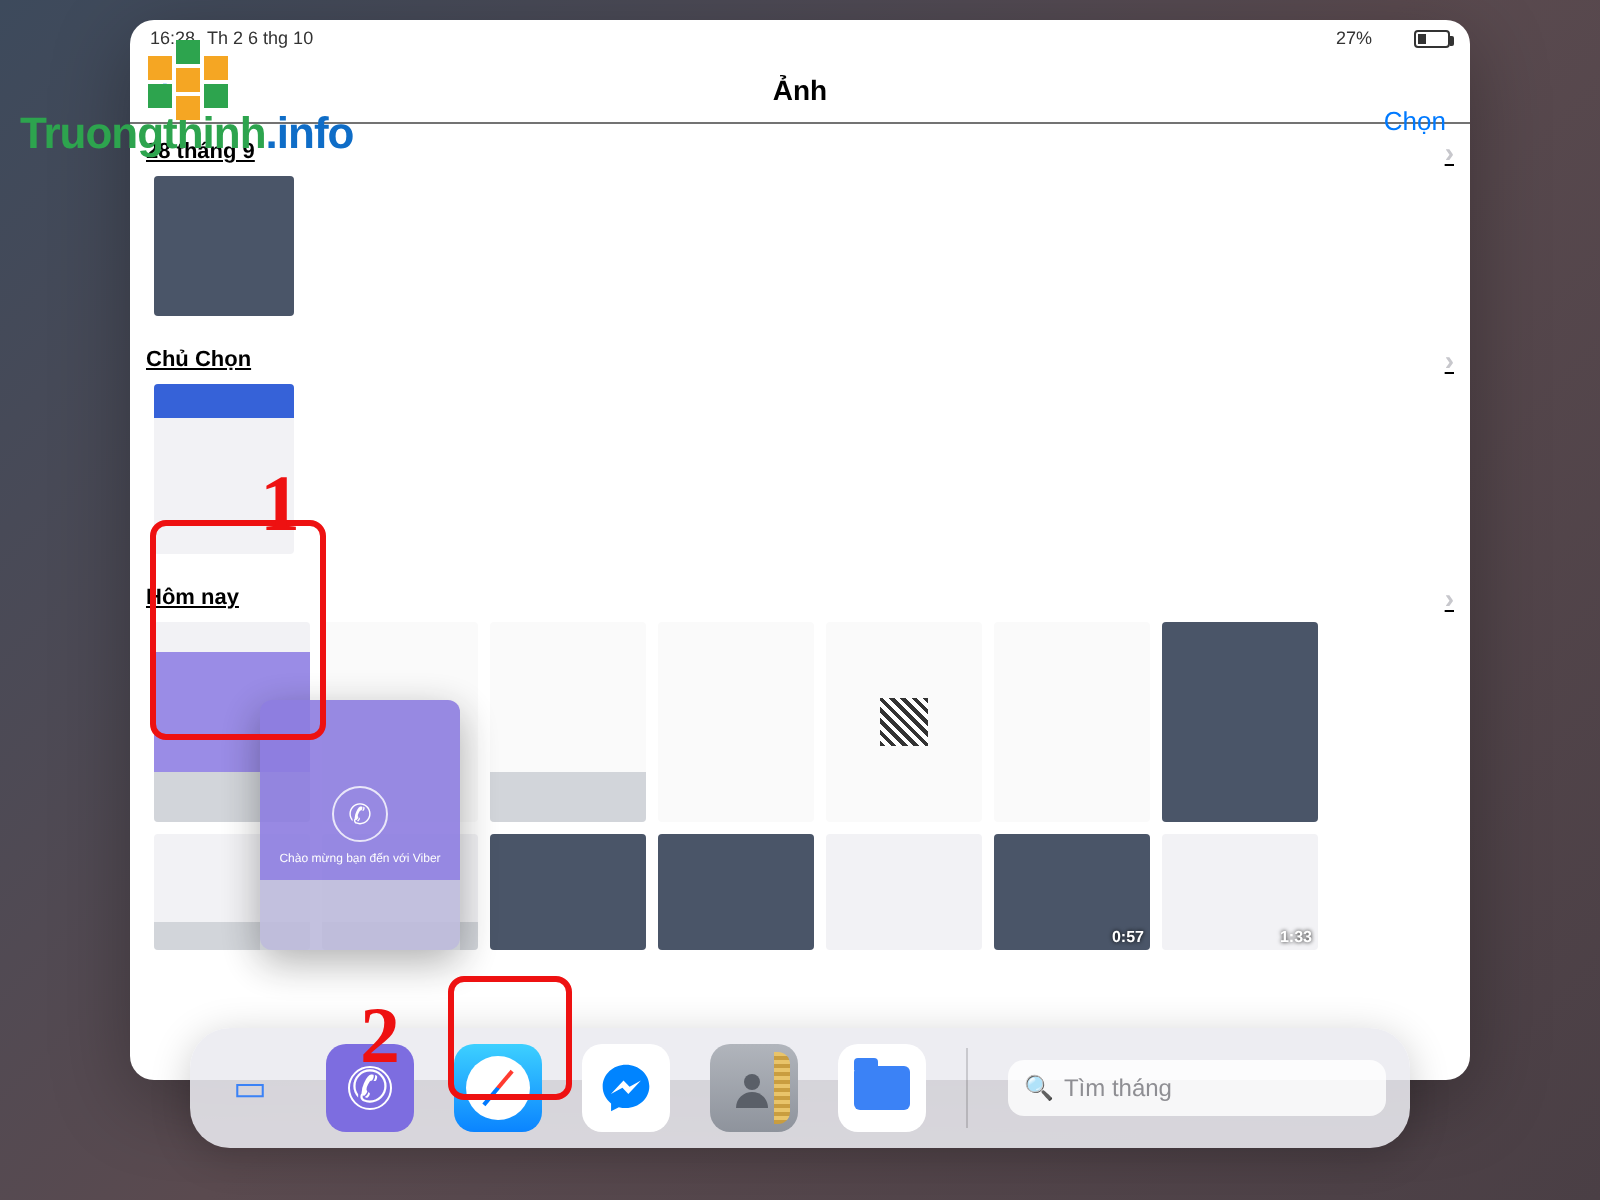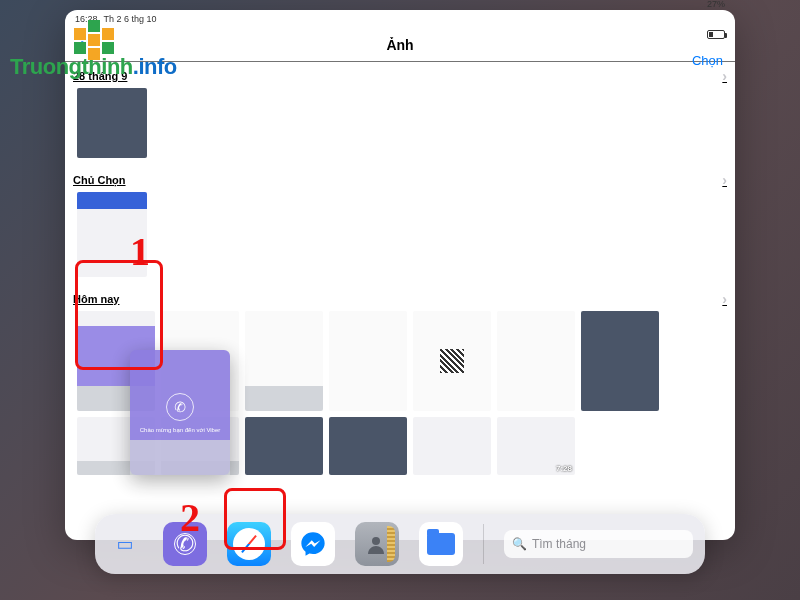--- a/index.html
+++ b/index.html
@@ -24,21 +24,21 @@
 .status-bar {
   height: 18px;
   display: flex;
   align-items: center;
   justify-content: space-between;
   padding: 0 10px;
   font-size: 9px;
   color: #333;
 }
 .status-left { display: flex; gap: 6px; }
-.status-right { display: flex; gap: 21px; align-items: flex-end; flex-direction: column; }
+.status-right { display: flex; gap: 21px; align-items: flex-end; }
 .nav-bar {
   height: 34px;
   display: flex;
   align-items: center;
   justify-content: space-between;
   padding: 0 12px;
   border-bottom: 1px solid #737373;
 }
 .back-btn { color: #007aff; font-size: 22px; font-weight: 300; cursor: pointer; }
 .nav-title { font-size: 14px; font-weight: 600; color: #000; position: absolute; left: 50%; transform: translateX(-50%); }
@@ -258,21 +258,25 @@
           <div class="keyboard-bit"></div>
         </div>
       <div class="thumb">
           <div class="dark"></div>
         </div>
       <div class="thumb">
           <div class="dark"></div>
         </div>
       <div class="thumb"></div>
       <div class="thumb">
-          <span class="duration">7:28</span>
+          <div class="dark"></div>
+          <span class="duration">0:57</span>
+        </div>
+      <div class="thumb">
+          <span class="duration">1:33</span>
         </div>
     </div>
   </div>
 </div>
 
 <div class="dragged">
   <div class="circ">✆</div>
   <div class="txt">Chào mừng bạn đến với Viber</div>
   <div class="kb"></div>
 </div>

